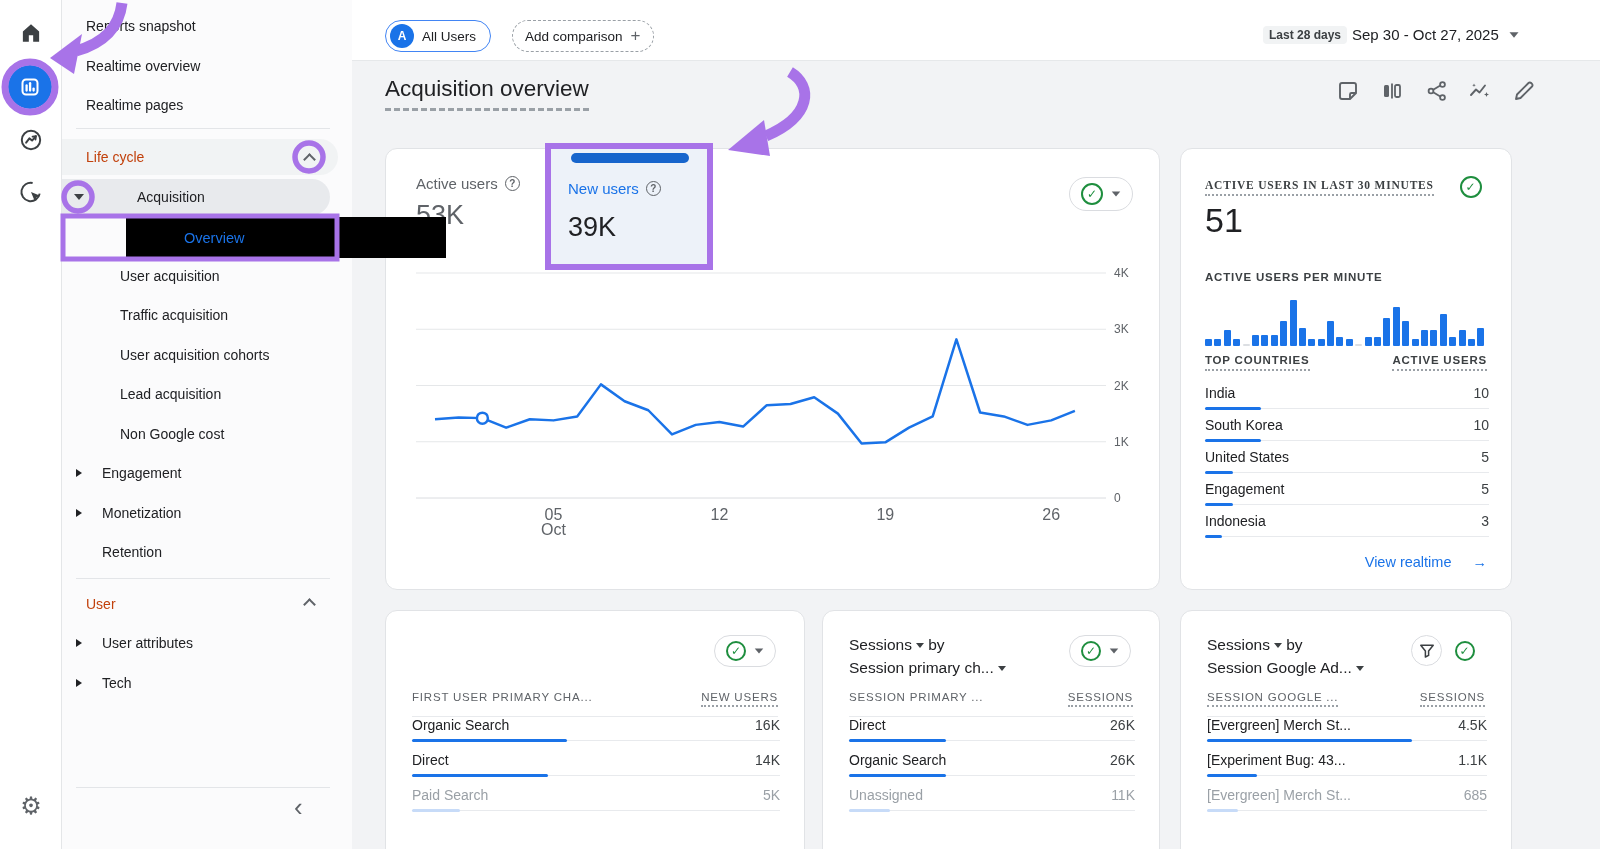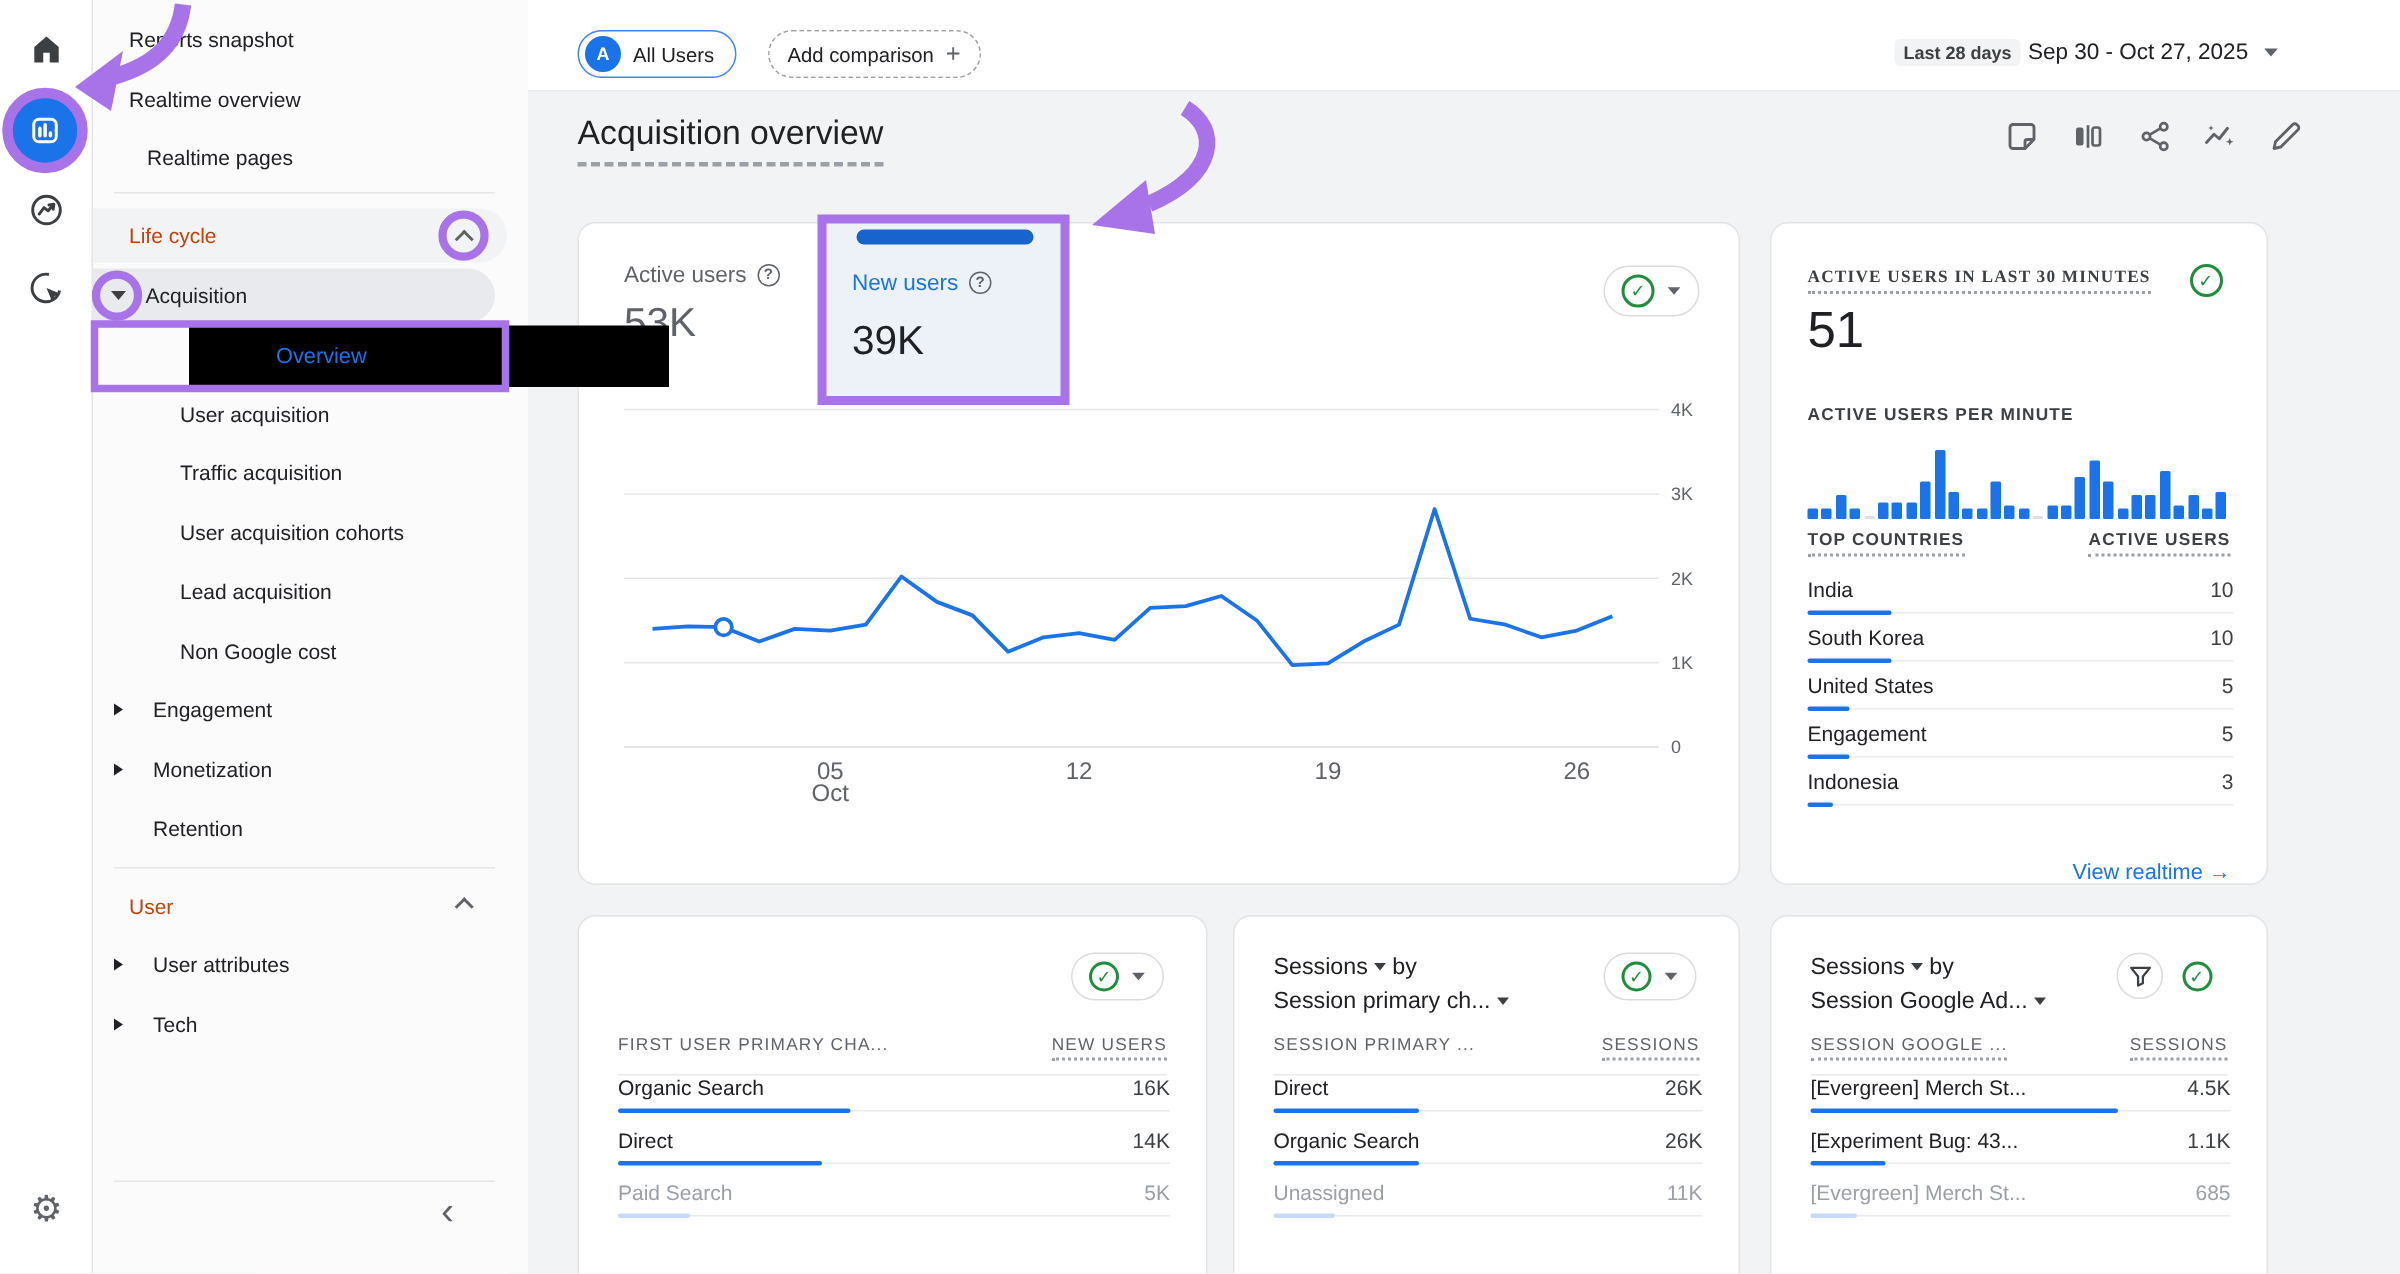--- a/index.html
+++ b/index.html
@@ -53,21 +53,21 @@
   #line-plot { position:absolute; left:30px; top:120px; width:690px; height:230px; }
   .ylab { position:absolute; font-size:12px; color:#5f6368; }
   .xtick { position:absolute; width:40px; text-align:center; font-size:16px; color:#5f6368; line-height:15px; }
 
   
   .ov-head { font-size:11.5px; letter-spacing:.8px; color:#3c4043; font-weight:700; }
   .dotted { border-bottom:2px dotted #9aa0a6; padding-bottom:3px; }
   #minute-bars { position:absolute; left:24px; top:148px; width:286px; height:49px; display:flex; align-items:flex-end; gap:2.4px; }
   .mbar { width:7px; background:#1a73e8; border-radius:1px; }
   .mbar-empty { background:#dcdfe3 !important; }
-  #view-realtime { position:absolute; right:24px; top:405px; color:#1a73e8; font-size:14.5px; font-weight:500; cursor:pointer; display:flex; gap:4px; align-items:center;margin-top:20px;}
+  #view-realtime { position:absolute; right:24px; top:405px; color:#1a73e8; font-size:14.5px; font-weight:500; cursor:pointer; display:flex; gap:21px; align-items:center;}
 
   
   .mini-rows .trow { position:relative; }
   .trow-line { display:flex; justify-content:space-between; align-items:baseline; }
   .tlabel { font-size:14px; color:#202124; }
   .tval { font-size:14px; color:#3c4043; }
   .tdiv { position:relative; border-bottom:1px solid #e8eaed; margin-top:7px; }
   .tbar { position:absolute; left:0; bottom:-2px; height:3.5px; background:#1a73e8; border-radius:2px; display:block; }
   .trow.faded .tlabel, .trow.faded .tval { color:#9aa0a6; }
   .trow.faded .tbar { background:#c7dbf8; }
@@ -112,29 +112,29 @@
         <path d="M20 13.5 A 8.5 8.5 0 1 1 13.5 3.7"></path>
         <path d="M12 12 L20.5 15.5 L17 17 L15.5 20.5 Z" fill="#3c4043" stroke="none"></path>
       </svg>
     </div>
     <div class="rail-ic" style="top:790px; font-size:24px; color:#5f6368;">⚙</div>
   </div>
 
   <div id="nav" class="abs">
     <div class="nav-item" style="left:24px; top:18px;">Reports snapshot</div>
     <div class="nav-item" style="left:24px; top:58px;">Realtime overview</div>
-    <div class="nav-item" style="left:36px; top:97px;">Realtime pages</div>
+    <div class="nav-item" style="left:24px; top:97px;">Realtime pages</div>
     <div class="nav-divider" style="top:128px;"></div>
 
     <div class="nav-pill" style="top:139px; width:276px; background:#f1f3f4;">
       <span class="sec-head" style="margin-left:24px;">Life cycle</span>
       <span class="chev-up" style="position:absolute; left:243px; top:16px;"></span>
     </div>
 
-    <div class="nav-pill" style="top:179px; width:268px; background:#e8eaed;">
+    <div class="nav-pill" style="top:179px; width:268px; background:#e8eaed;gap:40px;">
       <span class="caret-dn" style="margin-left:12px;"></span>
       <span style="margin-left:13px; font-weight:500; font-size:14px; color:#202124;">Acquisition</span>
     </div>
 
     <div id="overview-item">
       <span style="margin-left:58px; color:#1a73e8; font-weight:500; font-size:14.5px;">Overview</span>
     </div>
 
     <div class="nav-item" style="left:58px; top:268px;">User acquisition</div>
     <div class="nav-item" style="left:58px; top:307px;">Traffic acquisition</div>

